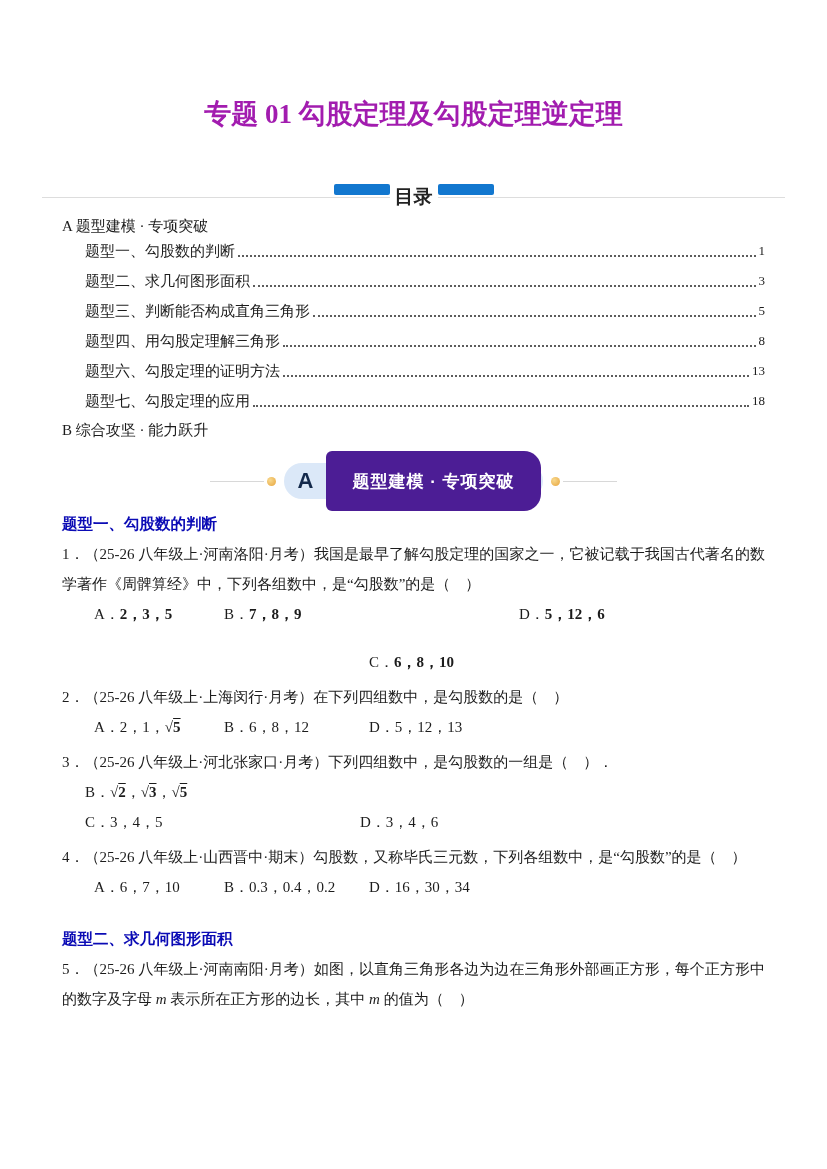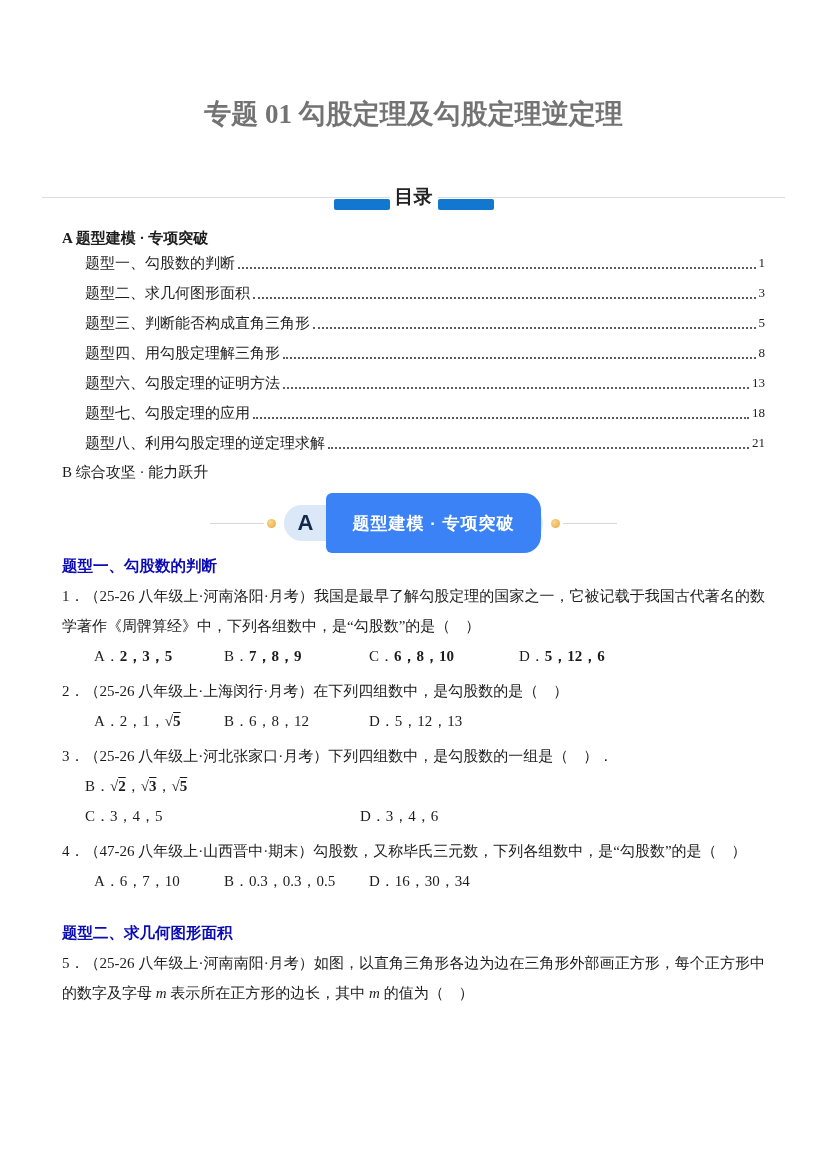--- a/index.html
+++ b/index.html
@@ -1,51 +1,51 @@
 <!DOCTYPE html>
 <html><head>
 <meta charset="utf-8">
 <style>
   html,body{margin:0;padding:0;background:#ffffff;}
   body{width:827px;height:1169px;overflow:hidden;font-family:"Liberation Serif",serif;color:#1c1c1c;}
   .page{box-sizing:border-box;width:827px;height:1169px;padding:0 62px;position:relative;}
 
   
-  .doc-title{margin:96px 0 0;text-align:center;font-size:27px;line-height:36px;font-weight:bold;color:#737373;}
+  .doc-title{margin:96px 0 0;text-align:center;font-size:27px;line-height:36px;font-weight:bold;color:#a21caf;}
 
   
   .toc-header{position:relative;margin-top:52px;height:26px;}
   .toc-header .rule{position:absolute;left:-20px;right:-20px;top:13px;border-top:1px solid #dddddd;}
-  .toc-header .inner{position:relative;display:flex;justify-content:center;align-items:flex-end;height:26px;}
+  .toc-header .inner{position:relative;display:flex;justify-content:center;align-items:flex-start;height:26px;}
   .bar{width:56px;height:11px;background:#1277cf;border-radius:2px;}
   .toc-title-text{font-size:19px;font-weight:bold;background:#ffffff;padding:0 5px;line-height:26px;color:#222;}
 
   
   .toc-section{font-size:15px;line-height:20px;color:#1c1c1c;}
-  .toc-sec-a{margin-top:18px;font-weight:bold;}
+  .toc-sec-a{margin-top:6px;}
   .toc-sec-b{margin-top:3px;line-height:22px;}
   .toc-list{margin-left:23px;}
   .toc-row{display:flex;align-items:center;height:30px;font-size:15px;}
   .toc-row .leader{flex:1;border-bottom:2px dotted #5c5c5c;height:0;margin:10px 3px 0 3px;}
   .toc-row .pagenum{font-size:13px;color:#1c1c1c;}
 
   
   .badge-row{margin-top:22px;display:flex;align-items:center;justify-content:center;}
   .badge-line{width:54px;height:0;border-top:1.5px solid #d8d8d8;}
   .badge-dot{width:9px;height:9px;border-radius:50%;background:radial-gradient(circle at 35% 35%,#f8d98e,#e7a43c);margin:0 3px;}
   .capsule{display:flex;align-items:center;background:#dbe8f8;border-radius:18px;height:36px;padding-right:2px;margin:0 5px;}
   .badge-letter{width:42px;text-align:center;font-family:"Liberation Sans",sans-serif;font-weight:bold;font-size:22px;color:#13294b;}
-  .badge-pill{background:#3b82f6;color:#ffffff;border-radius:6px 17px 17px 6px;height:48px;display:flex;align-items:center;padding:6px 26px;font-family:"Liberation Sans",sans-serif;font-weight:bold;font-size:17px;letter-spacing:1px;white-space:nowrap;}
+  .badge-pill{background:#4c1d95;color:#ffffff;border-radius:6px 17px 17px 6px;height:48px;display:flex;align-items:center;padding:6px 26px;font-family:"Liberation Sans",sans-serif;font-weight:bold;font-size:17px;letter-spacing:1px;white-space:nowrap;}
 
   
   .sec-heading{margin-top:14px;font-size:15.5px;font-weight:bold;color:#0b0bb5;line-height:21px;}
   .sec-heading.second{margin-top:26px;}
   .question{margin:5px 0 0;font-size:15px;line-height:30px;text-align:justify;}
   .opts{display:flex;margin-left:23px;font-size:15px;line-height:30px;}
-  .w1{width:130px;margin-left:9px;}.w2{width:145px;}.w3{width:150px;}.wd{flex:1;}
+  .w1{width:130px;margin-left:9px;}.w2{width:145px;}.w3{width:150px;margin-top:48px;}.wd{flex:1;}
   .wwide{width:275px;}
   .bold-vals .val{font-weight:bold;}
   .sqrt{font-weight:bold;}
   .sqrt .rad{text-decoration:overline;}
   .mvar{font-style:italic;}
 </style>
 </head>
 <body>
 
 <div class="page">
@@ -87,25 +87,20 @@
     <div class="toc-row">
       <span>题型六、勾股定理的证明方法</span>
       <span class="leader"></span>
       <span class="pagenum">13</span>
     </div>
     <div class="toc-row">
       <span>题型七、勾股定理的应用</span>
       <span class="leader"></span>
       <span class="pagenum">18</span>
     </div>
-    <div class="toc-row">
-      <span>题型八、利用勾股定理的逆定理求解</span>
-      <span class="leader"></span>
-      <span class="pagenum">21</span>
-    </div>
   </div>
 
   <div class="toc-section toc-sec-b">B 综合攻坚 · 能力跃升</div>
 
   <div class="badge-row">
     <span class="badge-line"></span>
     <span class="badge-dot"></span>
     <span class="capsule">
       <span class="badge-letter">A</span>
       <span class="badge-pill">题型建模 · 专项突破</span>
@@ -133,24 +128,24 @@
 
   <p class="question">3．（25-26 八年级上·河北张家口·月考）下列四组数中，是勾股数的一组是（　）．</p>
   <div class="opts">
     <span class="wd"><span>B．</span><span class="val mathify"><span class="sqrt">√<span class="rad">2</span></span>，<span class="sqrt">√<span class="rad">3</span></span>，<span class="sqrt">√<span class="rad">5</span></span></span></span>
   </div>
   <div class="opts">
     <span class="wwide"><span>C．</span><span class="val mathify">3，4，5</span></span>
     <span class="wd"><span>D．</span><span class="val mathify">3，4，6</span></span>
   </div>
 
-  <p class="question">4．（47-26 八年级上·山西晋中·期末）勾股数，又称毕氏三元数，下列各组数中，是“勾股数”的是（　）</p>
+  <p class="question">4．（25-26 八年级上·山西晋中·期末）勾股数，又称毕氏三元数，下列各组数中，是“勾股数”的是（　）</p>
   <div class="opts">
     <span class="w1"><span>A．</span><span class="val mathify">6，7，10</span></span>
-    <span class="w2"><span>B．</span><span class="val mathify">0.3，0.3，0.5</span></span>
+    <span class="w2"><span>B．</span><span class="val mathify">0.3，0.4，0.2</span></span>
     <span class="wd"><span>D．</span><span class="val mathify">16，30，34</span></span>
   </div>
 
   <div class="sec-heading second">题型二、求几何图形面积</div>
 
   <p class="question mathify">5．（25-26 八年级上·河南南阳·月考）如图，以直角三角形各边为边在三角形外部画正方形，每个正方形中的数字及字母 <span class="mvar">m</span> 表示所在正方形的边长，其中 <span class="mvar">m</span> 的值为（　）</p>
 
 </div>
 
 </body></html>

